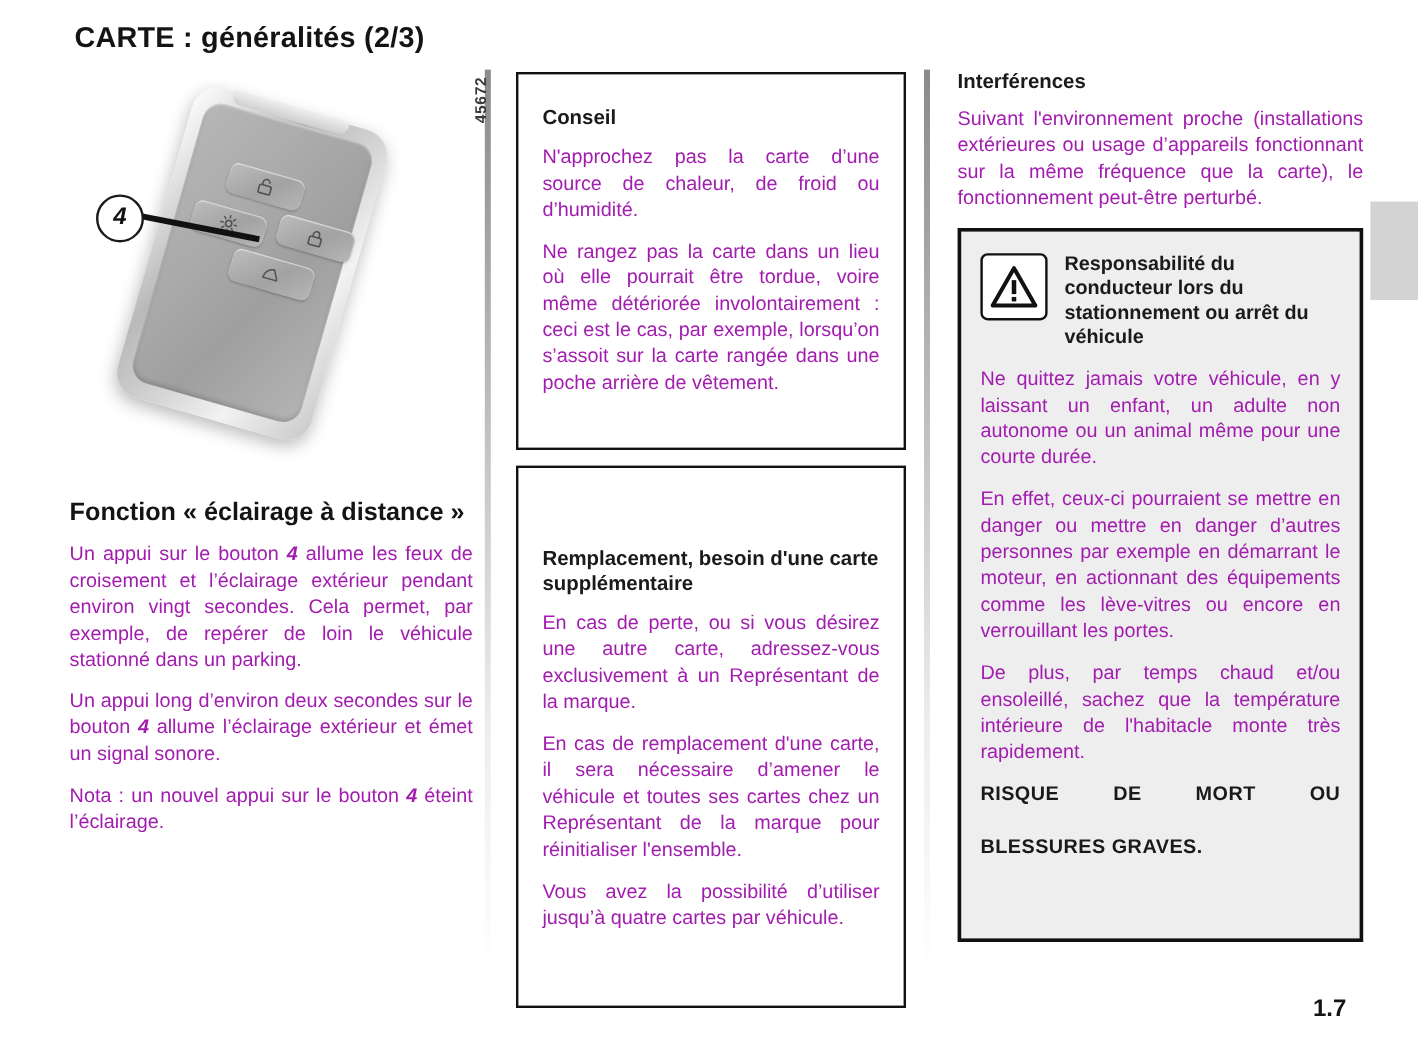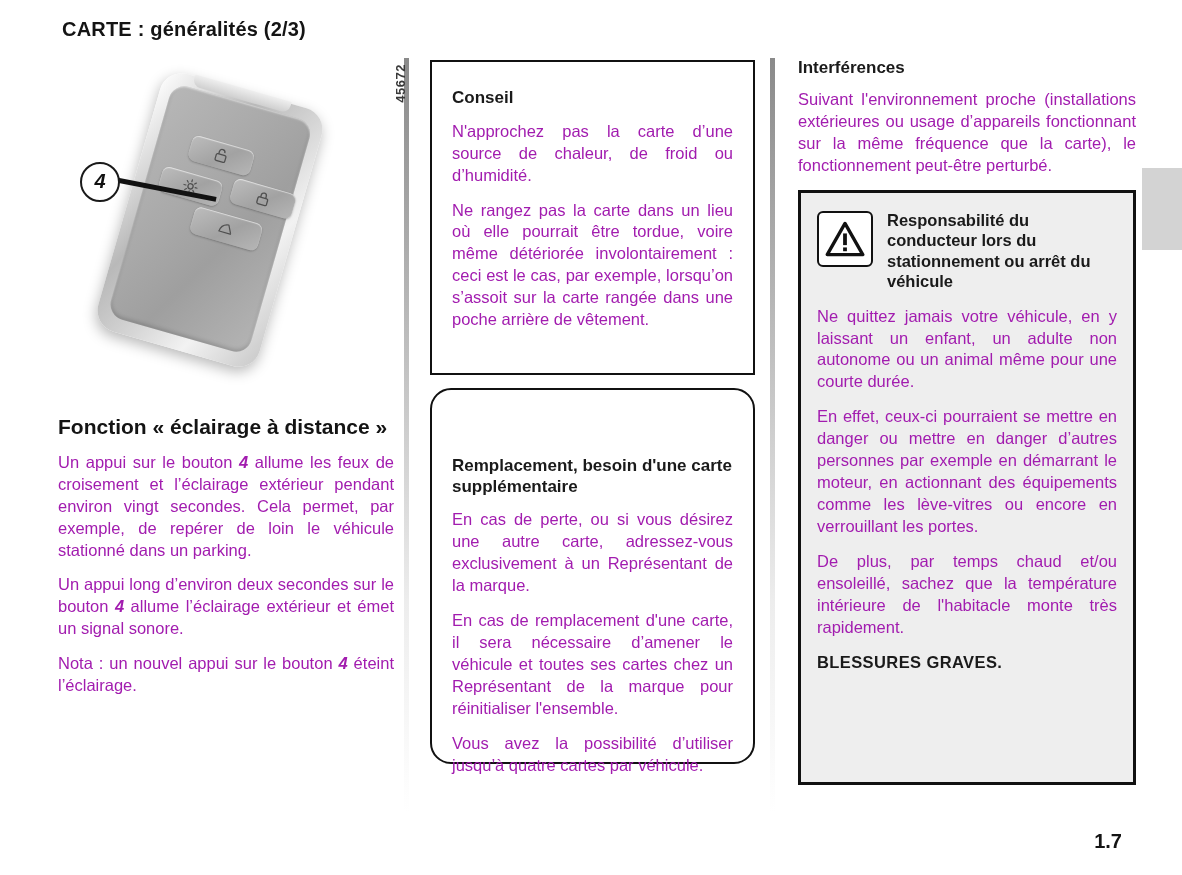--- a/index.html
+++ b/index.html
@@ -21,21 +21,21 @@
     position: absolute;
     inset: 0;
     background: #ffffff;
   }
 
   
   .page-title {
     position: absolute;
     left: 62px;
     top: 18px;
-    font-size: 20px;
+    font-size: 24px;
     font-weight: bold;
     letter-spacing: 0.2px;
     color: #141414;
     white-space: nowrap;
   }
 
   
   .col-divider {
     position: absolute;
     top: 58px;
@@ -204,23 +204,22 @@
   }
   .framed-box h3 {
     margin: 0 0 12px 0;
     font-size: 17px;
     font-weight: bold;
     line-height: 1.22;
   }
   .box-conseil { height: 315px; }
   .box-remplacement {
     margin-top: 13px;
-    height: 376px;
+    height: 452px;
     padding-top: 66px;
-    border-radius: 21px;
   }
 
   
   .col-right {
     position: absolute;
     left: 798px;
     top: 58px;
     width: 338px;
   }
   h3.right-head {
@@ -406,20 +405,21 @@
           </svg>
         </div>
         <div class="warn-title">Responsabilité du conducteur lors du stationnement ou arrêt du véhicule</div>
       </div>
 
       <p class="body">Ne quittez jamais votre véhicule, en y laissant un enfant, un adulte non autonome ou un animal même pour une courte durée.</p>
       <p class="body">En effet, ceux-ci pourraient se mettre en danger ou mettre en danger d’autres personnes par exemple en démarrant le moteur, en actionnant des équipements comme les lève-vitres ou encore en verrouillant les portes.</p>
       <p class="body">De plus, par temps chaud et/ou ensoleillé, sachez que la température intérieure de l'habitacle monte très rapidement.</p>
 
       <p class="warn-emph">
+        <span class="spread">RISQUE DE MORT OU</span>
         <span>BLESSURES GRAVES.</span>
       </p>
     </div>
   </div>
 
   <div class="folio">1.7</div>
 
 </div>
 
 </body></html>

